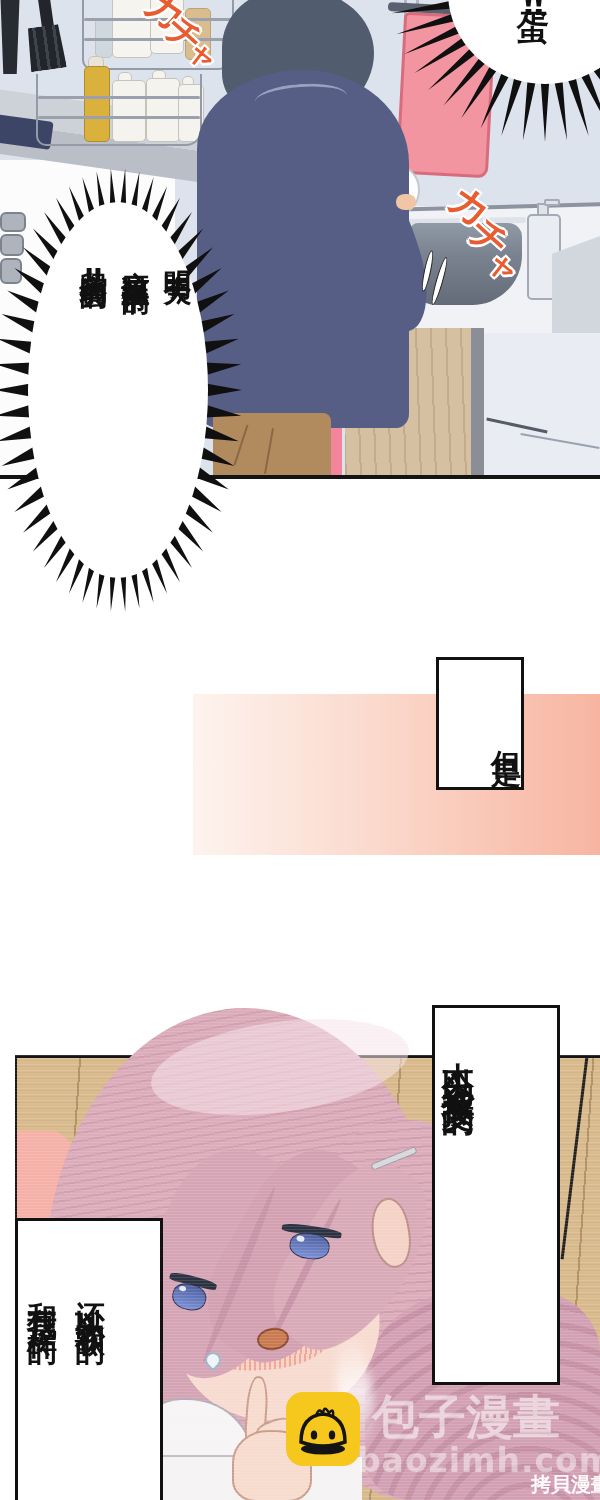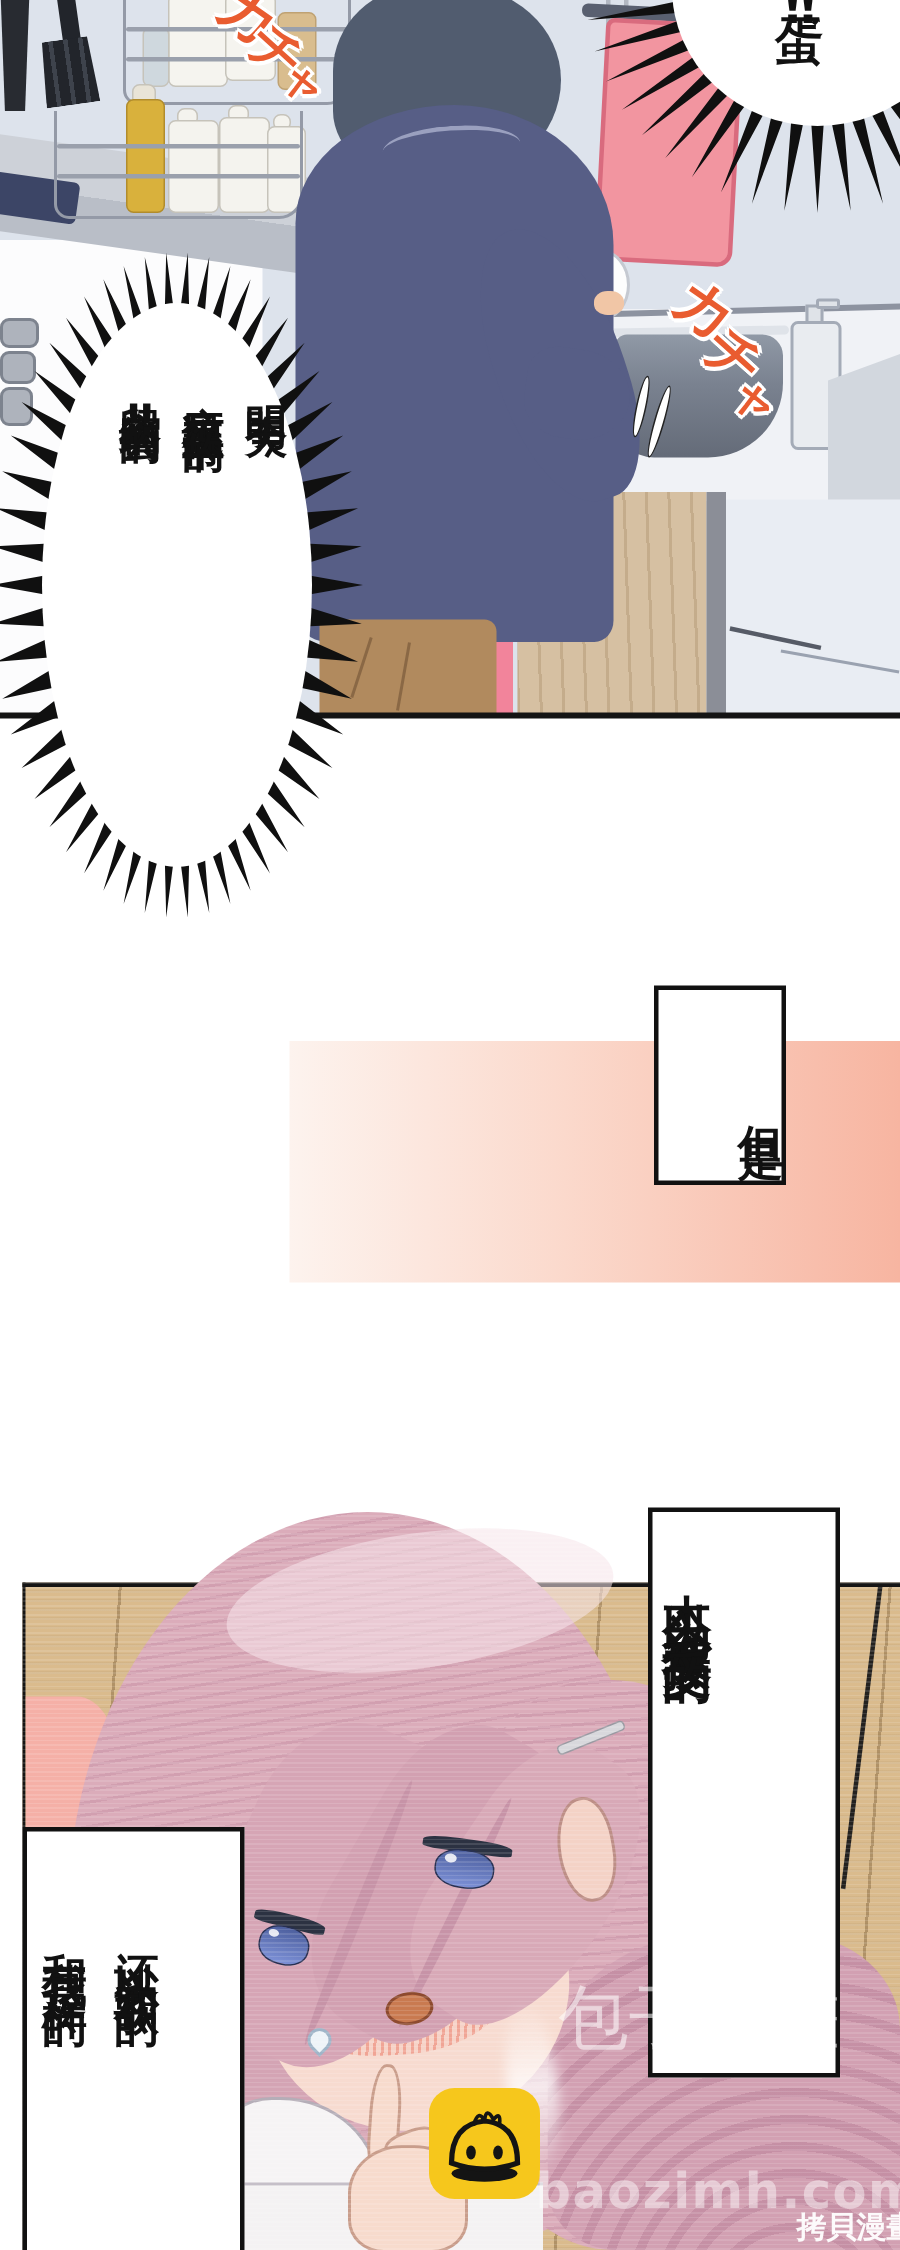--- a/index.html
+++ b/index.html
@@ -138,21 +138,21 @@
   .hand{left:232px;top:1430px;width:80px;height:72px;border-radius:45% 45% 30% 30%;}
   .noise{left:15px;top:1005px;width:585px;height:495px;pointer-events:none;
      background:repeating-linear-gradient(0deg,rgba(255,255,255,.12) 0 1px,transparent 1px 3px);}
   
   #box-right{left:432px;top:1005px;width:128px;height:380px;}
   #box-right .vtext{font-size:33px;letter-spacing:6px;padding:28px 42px 0 0;}
   #box-left{left:15px;top:1218px;width:148px;height:295px;}
   #box-left .vtext{font-size:30px;letter-spacing:7px;line-height:1.6;padding:56px 20px 0 0;}
   
   #wm-icon{left:286px;top:1392px;width:74px;height:74px;}
-  #wm-brand{left:372px;top:1314px;font-size:47px;font-weight:normal;color:rgba(255,255,255,.55);white-space:nowrap;}
+  #wm-brand{left:372px;top:1386px;font-size:47px;font-weight:bold;color:rgba(255,255,255,.55);white-space:nowrap;}
   #wm-site{left:357px;top:1441px;font-size:33px;font-weight:bold;color:rgba(255,255,255,.45);letter-spacing:1px;white-space:nowrap;}
   #wm-corner{left:531px;top:1471px;font-size:20px;font-weight:bold;color:rgba(255,255,255,.95);white-space:nowrap;}
 </style>
 </head>
 <body>
 
 <div id="page">
 
   <div id="kitchen" class="abs">
     <div class="abs k-white-lower"></div>

